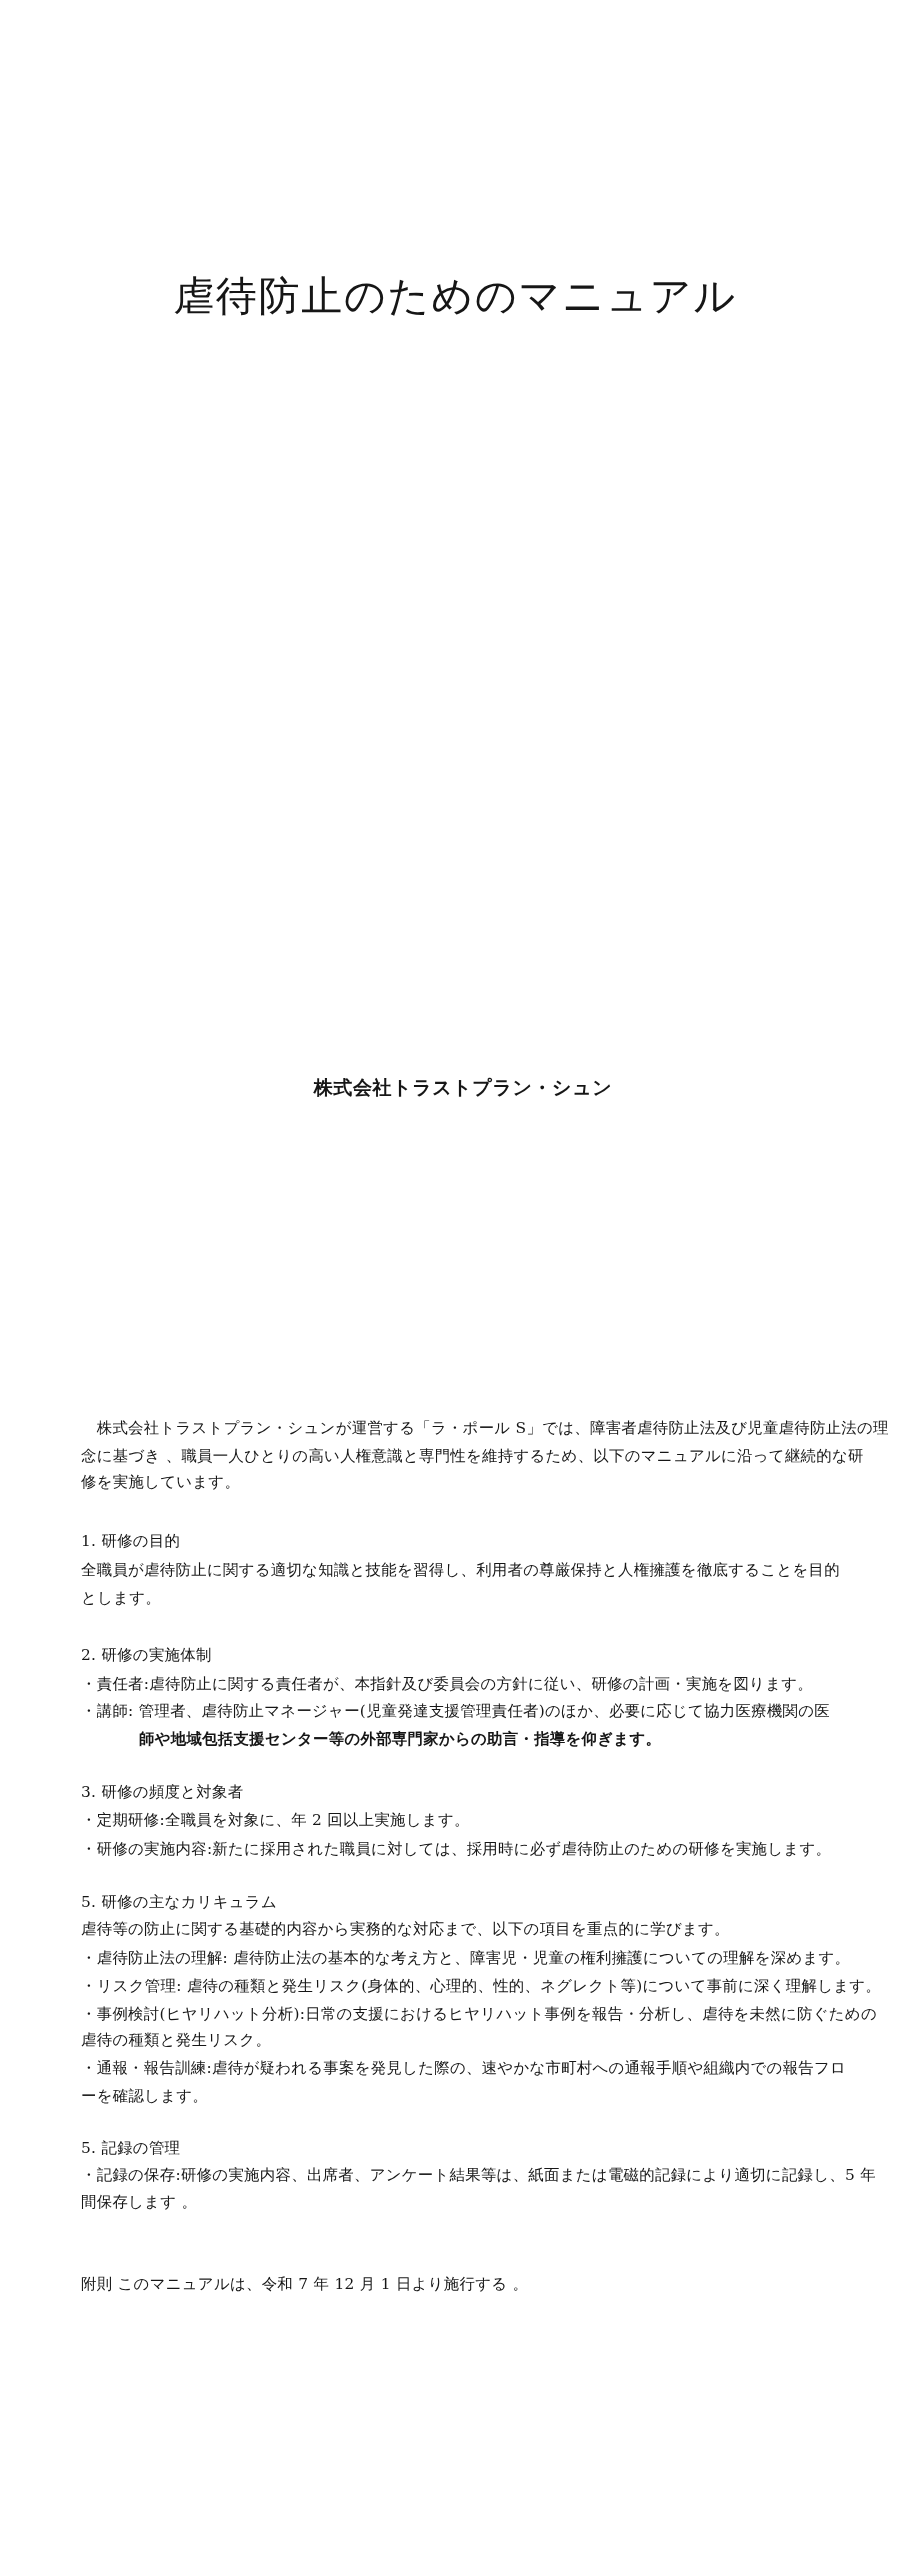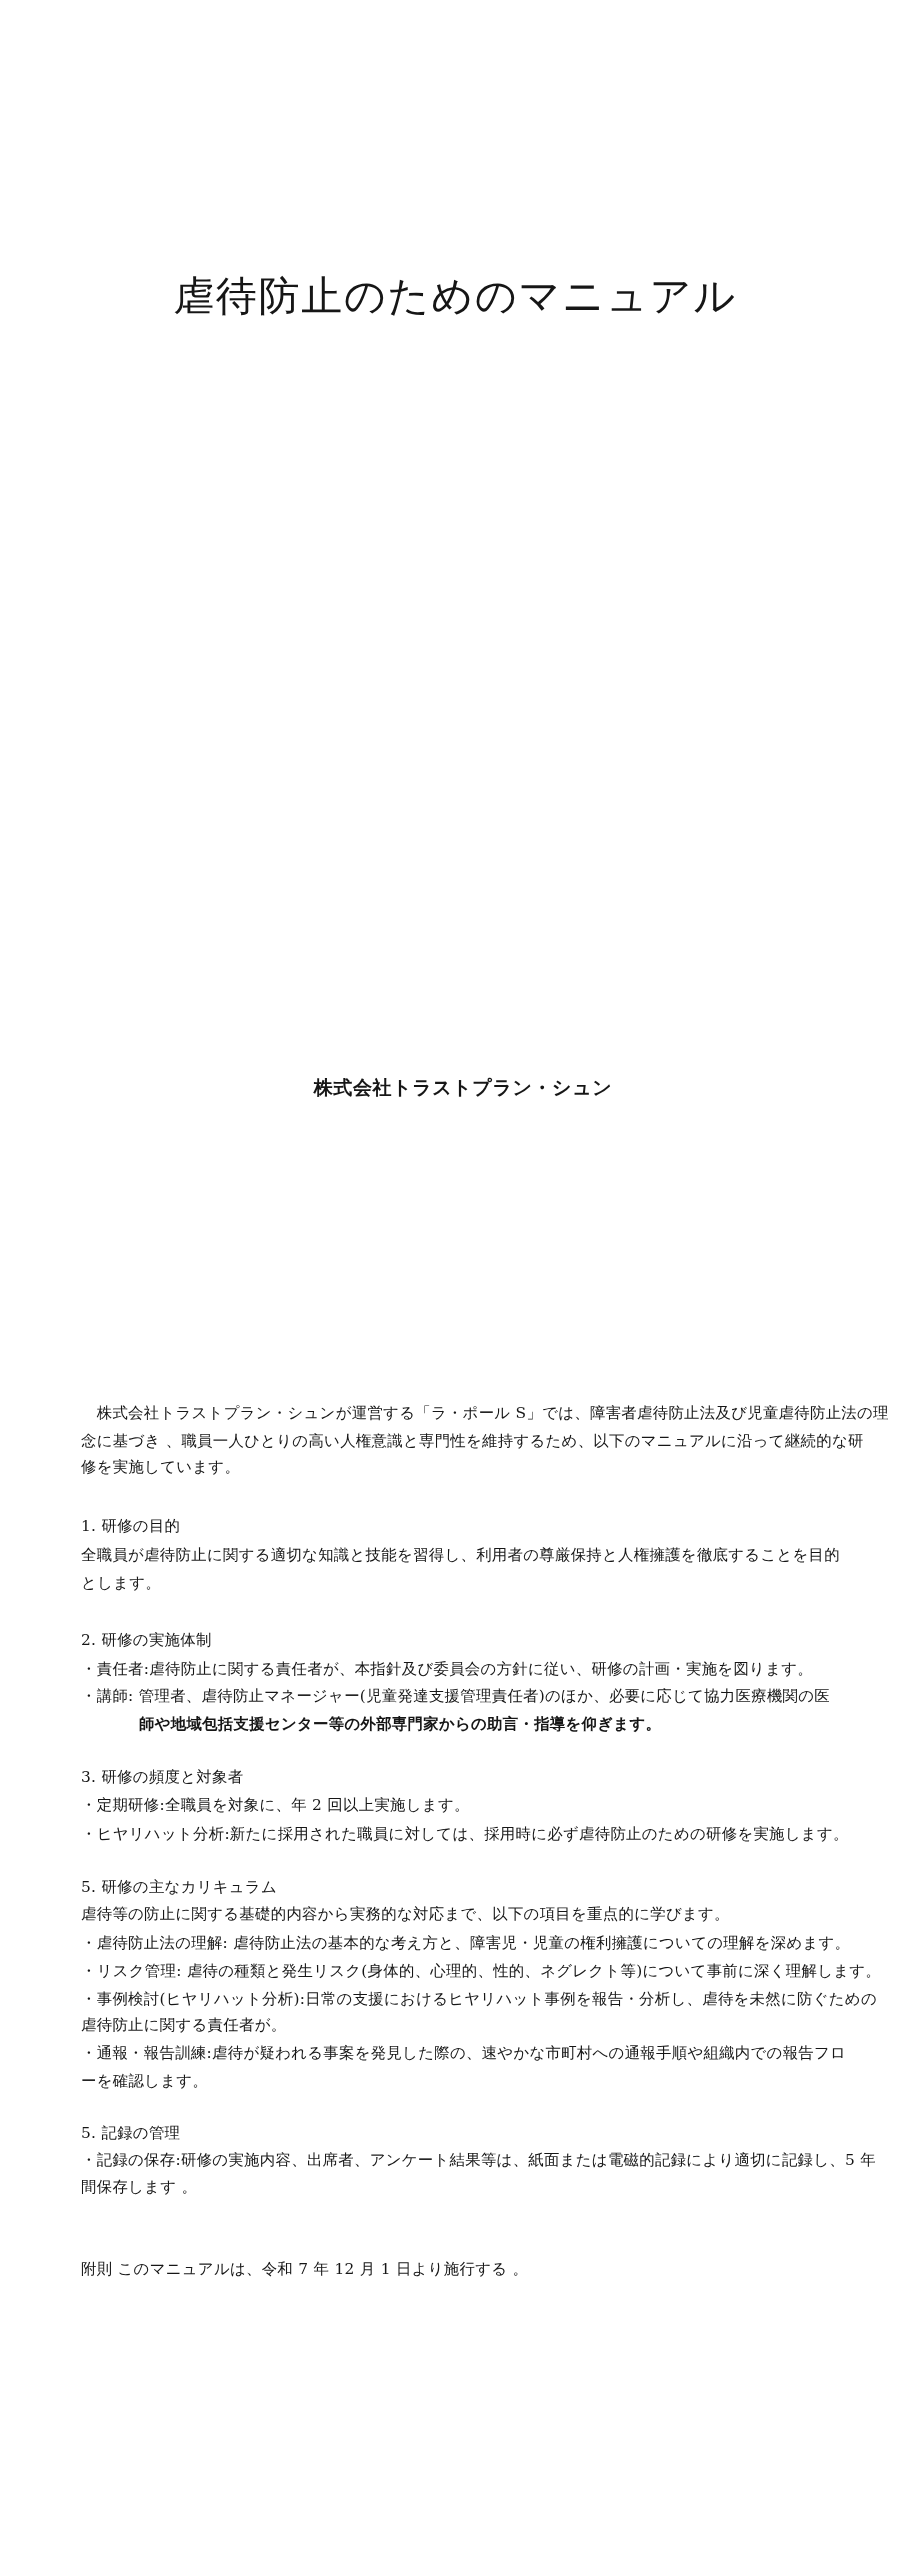--- a/index.html
+++ b/index.html
@@ -49,20 +49,21 @@
   }
   .bline {
     position: absolute;
     left: 0;
     width: 765px;
     font-size: 15.4px;
     line-height: 19px;
     letter-spacing: 0.3px;
     white-space: nowrap;
     color: #161616;
+    margin-top: 15px;
   }
   .bline.cont-indent {
     padding-left: 58px;
     font-weight: bold;
   }
 </style>
 </head>
 <body>
 
 <div class="page">
@@ -83,28 +84,28 @@
     <div class="bline" style="top:1546px">全職員が虐待防止に関する適切な知識と技能を習得し、利用者の尊厳保持と人権擁護を徹底することを目的</div>
     <div class="bline" style="top:1574px">とします。</div>
 
     <div class="bline" style="top:1631px">2. 研修の実施体制</div>
     <div class="bline" style="top:1660px">・責任者:虐待防止に関する責任者が、本指針及び委員会の方針に従い、研修の計画・実施を図ります。</div>
     <div class="bline" style="top:1687px">・講師: 管理者、虐待防止マネージャー(児童発達支援管理責任者)のほか、必要に応じて協力医療機関の医</div>
     <div class="bline cont-indent" style="top:1715px">師や地域包括支援センター等の外部専門家からの助言・指導を仰ぎます。</div>
 
     <div class="bline" style="top:1768px">3. 研修の頻度と対象者</div>
     <div class="bline" style="top:1796px">・定期研修:全職員を対象に、年 2 回以上実施します。</div>
-    <div class="bline" style="top:1825px">・ヒヤリハット分析:新たに採用された職員に対しては、採用時に必ず虐待防止のための研修を実施します。</div>
+    <div class="bline" style="top:1825px">・研修の実施内容:新たに採用された職員に対しては、採用時に必ず虐待防止のための研修を実施します。</div>
 
     <div class="bline" style="top:1878px">5. 研修の主なカリキュラム</div>
     <div class="bline" style="top:1905px">虐待等の防止に関する基礎的内容から実務的な対応まで、以下の項目を重点的に学びます。</div>
     <div class="bline" style="top:1934px">・虐待防止法の理解: 虐待防止法の基本的な考え方と、障害児・児童の権利擁護についての理解を深めます。</div>
     <div class="bline" style="top:1962px">・リスク管理: 虐待の種類と発生リスク(身体的、心理的、性的、ネグレクト等)について事前に深く理解します。</div>
     <div class="bline" style="top:1990px">・事例検討(ヒヤリハット分析):日常の支援におけるヒヤリハット事例を報告・分析し、虐待を未然に防ぐための</div>
-    <div class="bline" style="top:2016px">虐待防止に関する責任者が。</div>
+    <div class="bline" style="top:2016px">虐待の種類と発生リスク。</div>
     <div class="bline" style="top:2044px">・通報・報告訓練:虐待が疑われる事案を発見した際の、速やかな市町村への通報手順や組織内での報告フロ</div>
     <div class="bline" style="top:2072px">ーを確認します。</div>
 
     <div class="bline" style="top:2124px">5. 記録の管理</div>
     <div class="bline" style="top:2151px">・記録の保存:研修の実施内容、出席者、アンケート結果等は、紙面または電磁的記録により適切に記録し、5 年</div>
     <div class="bline" style="top:2178px">間保存します 。</div>
 
     <div class="bline" style="top:2260px">附則 このマニュアルは、令和 7 年 12 月 1 日より施行する 。</div>
 
   </div>

